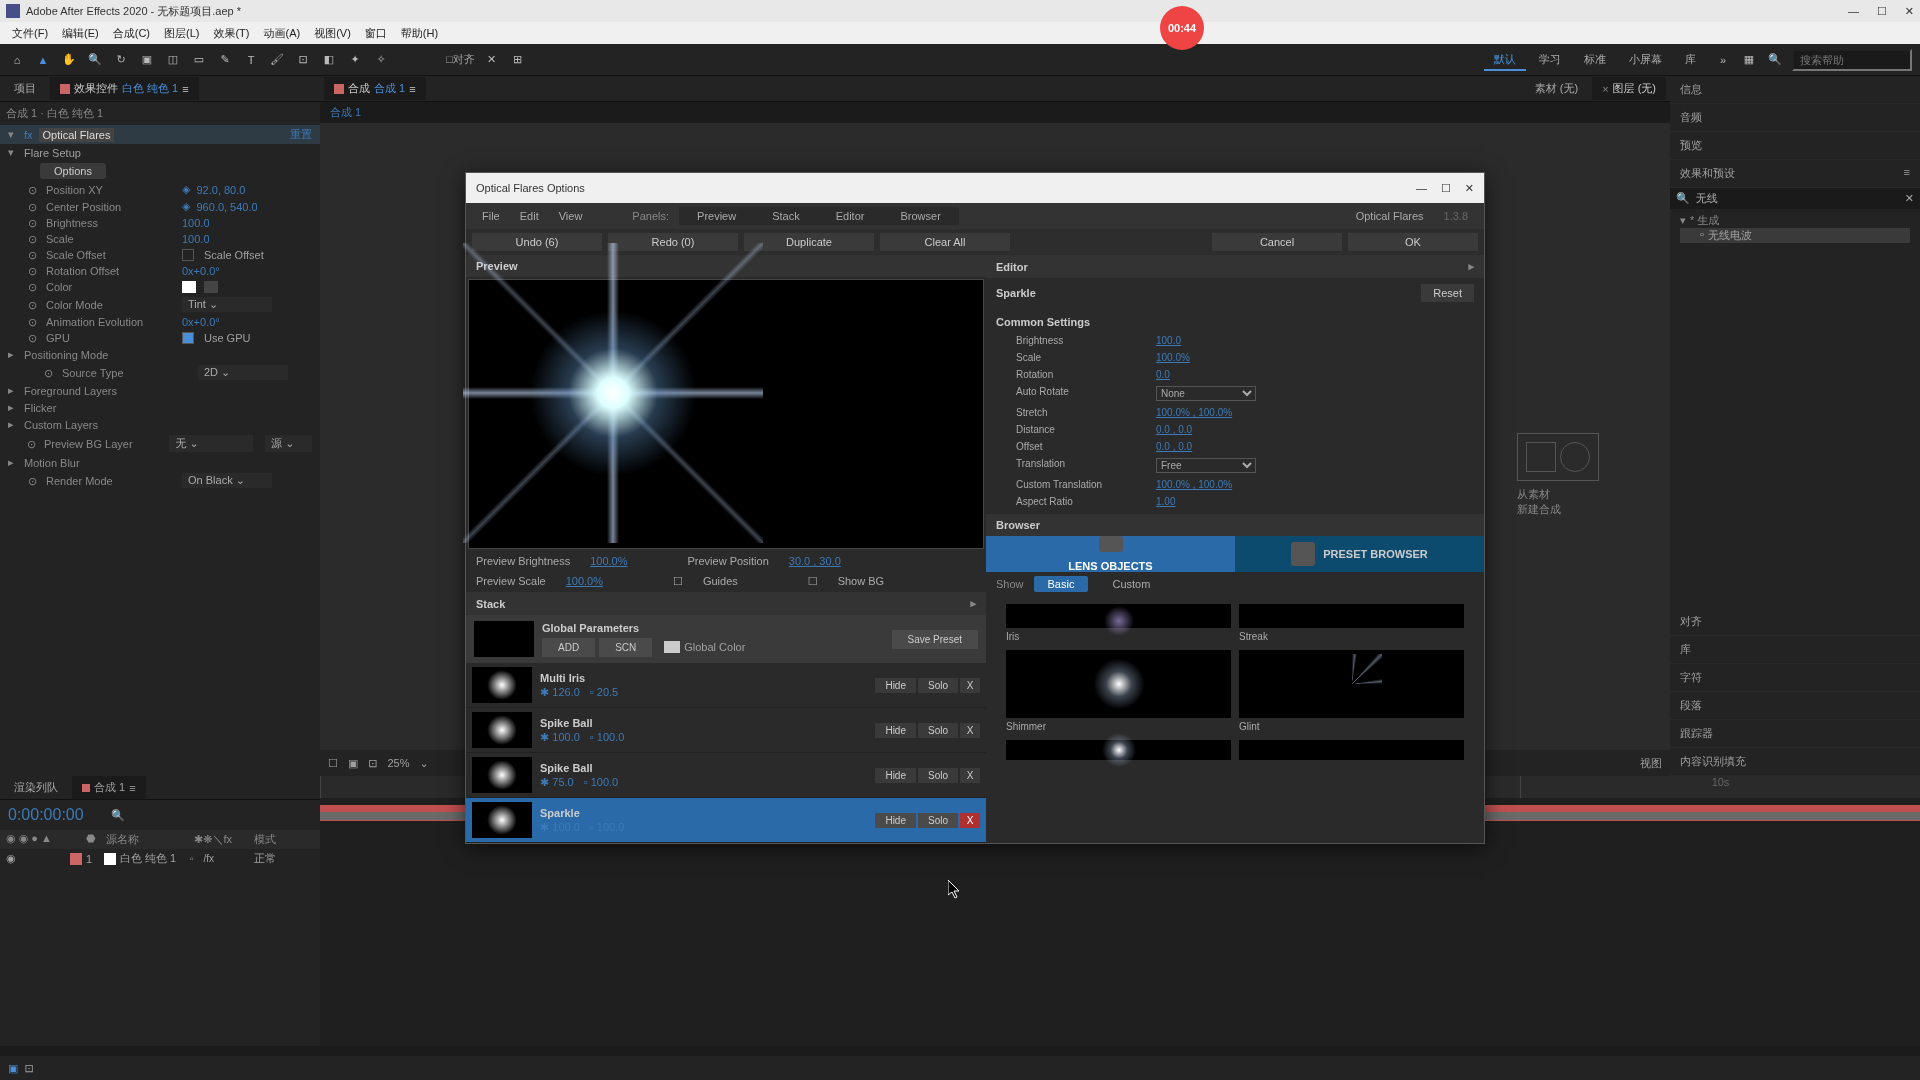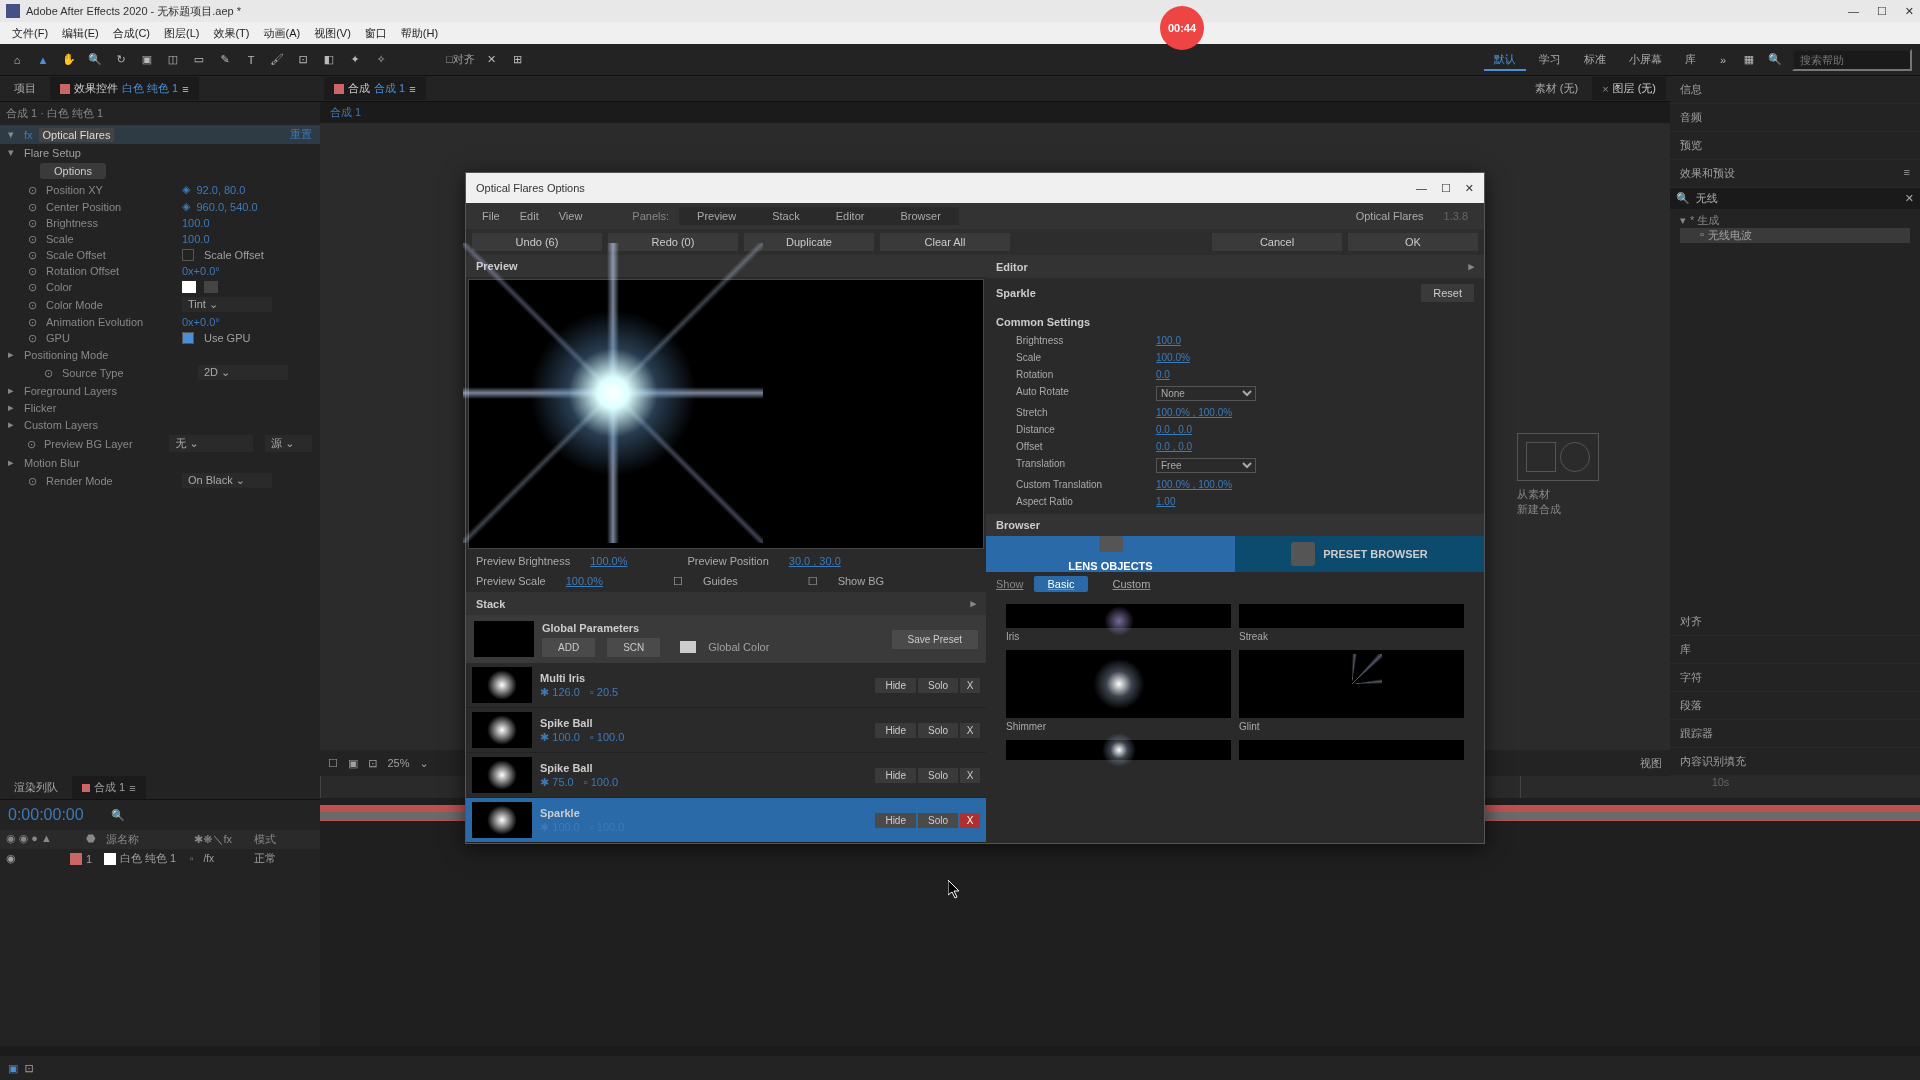--- a/index.html
+++ b/index.html
@@ -99,21 +99,21 @@
 .settings-group { padding: 4px 10px; }
 .settings-group .title { color: #ccc; font-weight: bold; padding: 4px 0; }
 .setting-row { display: flex; padding: 3px 0 3px 20px; }
 .setting-row .label { width: 140px; color: #aaa; font-size:10px;}
 .setting-row .val { color: #3d7ab8; text-decoration: underline; font-size:10px;}
 .setting-row select { background:#2a2a2a; color:#aaa; border:1px solid #555; width:100px; font-size:10px;}
 .browser-tabs { display: flex; height: 36px; }
 .browser-tab { flex: 1; display: flex; align-items: center; justify-content: center; gap: 8px; color: #ccc; font-weight: bold; font-size: 11px; }
 .browser-tab.active { background: #2a6aa8; color: #fff; flex-direction: column; }
 .browser-tab .icon { width: 24px; height: 24px; background: #555; border-radius: 3px; }
-.browser-subtabs { display: flex; padding: 4px 10px; gap: 10px; align-items: center; color:#888;text-decoration:underline;}
+.browser-subtabs { display: flex; padding: 4px 10px; gap: 10px; align-items: center; color:#888;}
 .browser-subtabs .pill { background: #2a6aa8; color: #fff; padding: 2px 14px; border-radius: 2px; }
 .browser-subtabs .pill2 { color:#aaa; padding:2px 14px;}
 .lens-grid { display: grid; grid-template-columns: 1fr 1fr; gap: 8px; padding: 8px 20px; overflow:hidden; max-height:230px;}
 .lens-item { display: flex; flex-direction: column; gap: 3px; }
 .lens-thumb { width: 100%; height: 68px; background: #000; position: relative; }
 .lens-thumb .flare { position:absolute; left:50%; top:50%; width:60px; height:60px; transform:translate(-50%,-50%);}
 .lens-thumb .shimmer { background:radial-gradient(circle,#fff 0%,rgba(200,220,255,0.3) 30%,transparent 60%);}
 .lens-thumb .glint { background:conic-gradient(from 0deg, transparent 0deg, rgba(200,220,255,0.4) 5deg, transparent 10deg, transparent 40deg, rgba(200,220,255,0.4) 45deg, transparent 50deg, transparent 80deg, rgba(200,220,255,0.4) 85deg, transparent 90deg);}
 .lens-thumb .iris { position:absolute; left:50%; top:10%; width:30px; height:30px; background:radial-gradient(circle,rgba(200,180,255,0.6) 0%,transparent 70%); transform:translateX(-50%);}
 .lens-item .label { color: #aaa; font-size: 10px; }
@@ -498,21 +498,21 @@
       <div class="panel-header">
         <span>Stack</span>
             <span class="arrow">▸</span>
       </div>
       <div class="global-row">
         <div class="thumb">
               <div class="mini-flare"></div>
             </div>
         <div class="info">
           <div style="color:#ccc;font-weight:bold;">Global Parameters</div>
-          <div style="display:flex;gap:12px;margin-top:4px;align-items:center;">
+          <div style="display:flex;gap:4px;margin-top:4px;align-items:center;">
             <button class="add-btn">ADD</button>
             <button class="scn-btn">SCN</button>
             <span style="width:16px;height:12px;background:#ccc;margin-left:8px;"></span>
             <span>Global Color</span>
           </div>
         </div>
         <button>Save Preset</button>
       </div>
       <div id="stack-items">
             <div class="stack-row">

